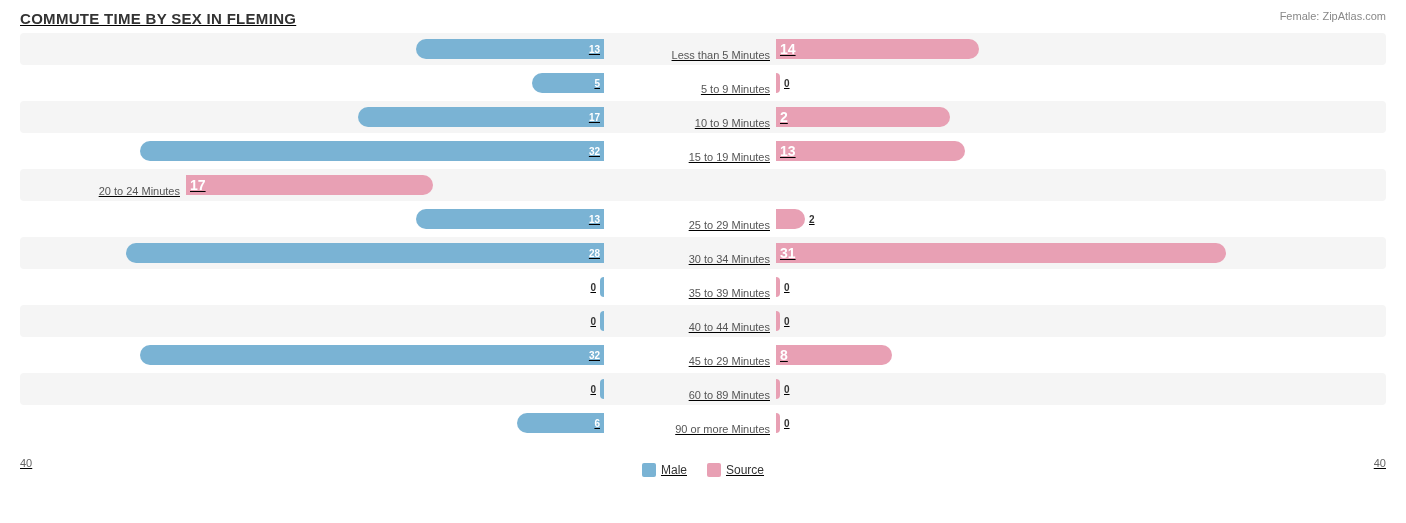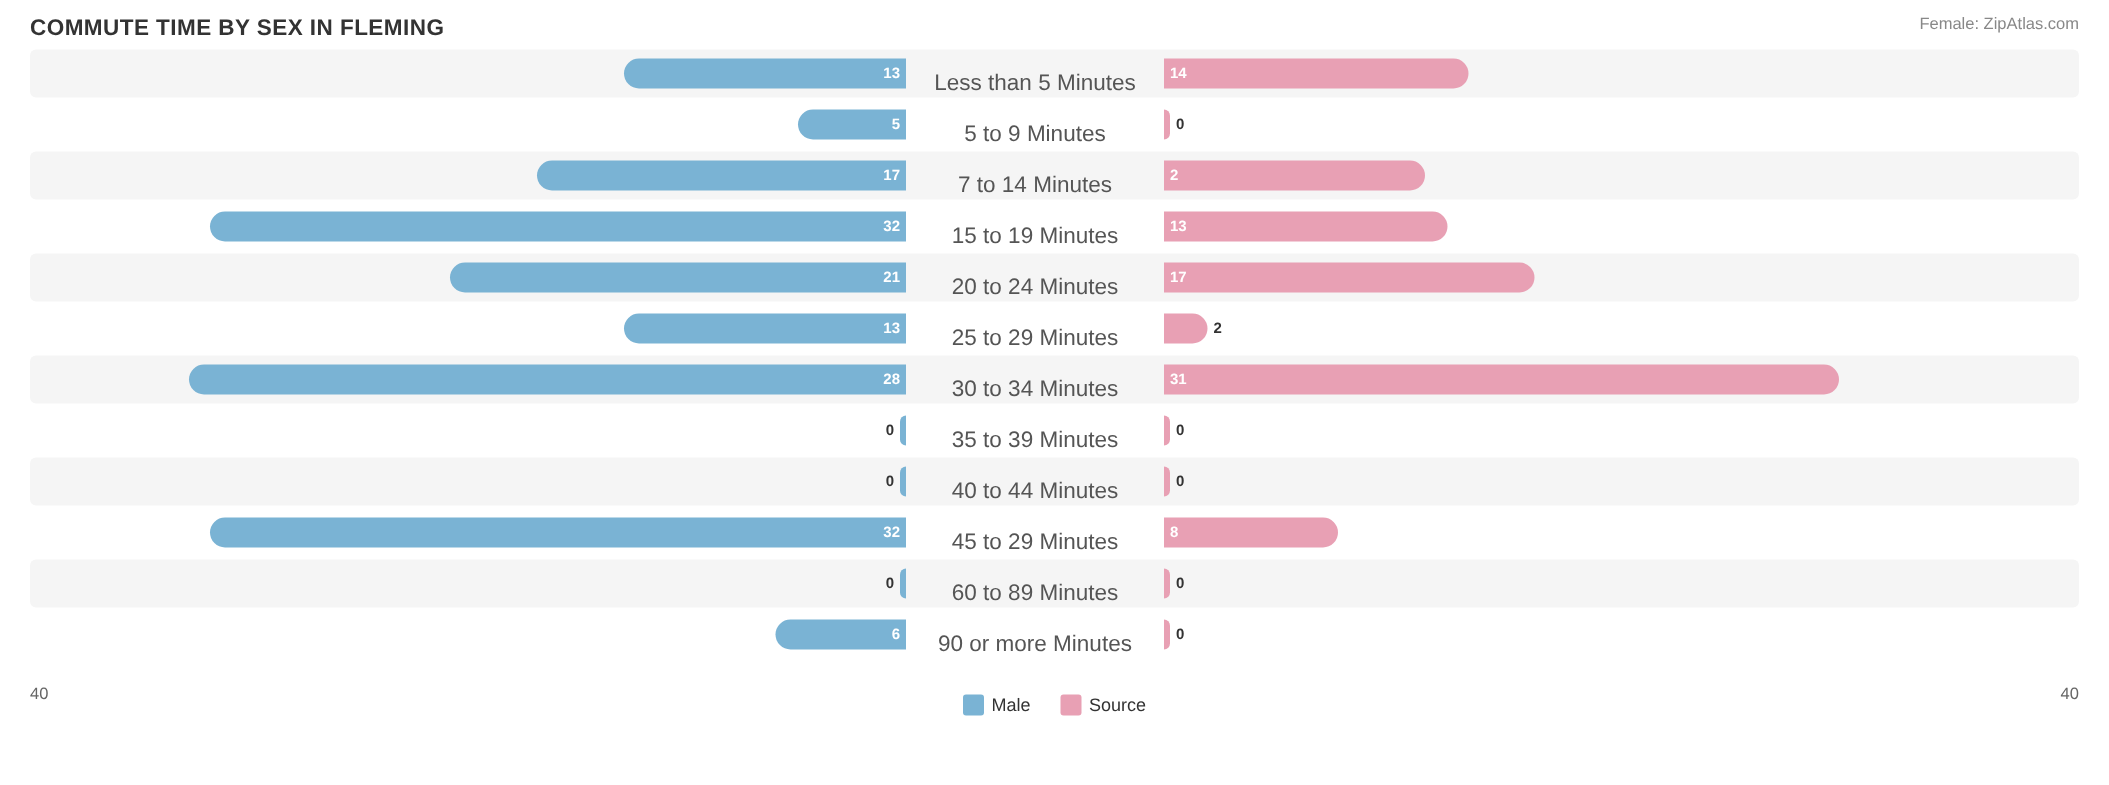--- a/index.html
+++ b/index.html
@@ -10,20 +10,21 @@
       height: 523px;
       overflow: hidden;
       position: relative;
     }
     .chart-container {
       width: 1406px;
       height: 523px;
       background: #fff;
       position: relative;
       padding: 10px 20px 24px 20px;
+      text-decoration: underline;
     }
     .title {
       font-size: 15px;
       font-weight: bold;
       color: #333;
       margin-bottom: 6px;
       text-transform: uppercase;
       letter-spacing: 0.3px;
     }
     .source {
@@ -62,22 +63,22 @@
     }
     .right-section {
       width: 620px;
       display: flex;
       align-items: center;
       padding-left: 6px;
       position: relative;
     }
     .label-center {
       width: 160px;
-      text-align: center;
-      font-size: 15px;
+      text-align: right;
+      font-size: 11px;
       color: #555;
       flex-shrink: 0;
       z-index: 2;
       margin-top: 12px;
     }
     .bar-male {
       height: 20px;
       background: #7ab3d4;
       border-radius: 10px 0 0 10px;
       display: flex;
@@ -110,21 +111,21 @@
       margin-left: 4px;
       white-space: nowrap;
     }
     .value-inside-male {
       color: #fff;
       font-size: 10px;
       font-weight: bold;
     }
     .value-inside-female {
       color: #fff;
-      font-size: 10px;
+      font-size: 14px;
       font-weight: bold;
     }
     .legend {
       display: flex;
       justify-content: center;
       align-items: center;
       gap: 20px;
       margin-top: 6px;
     }
     .legend-item {
@@ -187,21 +188,21 @@
       <span class="bar-label-female-outside">0</span>
     </div>
   </div>
       <div class="row">
     <div class="left-section" style="width:590px;">
 
       <div class="bar-male" style="width:246.5px;">
         <span class="value-inside-male">17</span>
       </div>
     </div>
-    <div class="label-center">7 to 14 Minutes</div>
+    <div class="label-center">10 to 9 Minutes</div>
     <div class="right-section" style="width:590px;">
       <div class="bar-female" style="width:174px;">
         <span class="value-inside-female">2</span>
       </div>
 
     </div>
   </div>
       <div class="row">
     <div class="left-section" style="width:590px;">
 
@@ -211,26 +212,20 @@
     </div>
     <div class="label-center">15 to 19 Minutes</div>
     <div class="right-section" style="width:590px;">
       <div class="bar-female" style="width:188.5px;">
         <span class="value-inside-female">13</span>
       </div>
 
     </div>
   </div>
       <div class="row">
-    <div class="left-section" style="width:590px;">
-
-      <div class="bar-male" style="width:304.5px;">
-        <span class="value-inside-male">21</span>
-      </div>
-    </div>
     <div class="label-center">20 to 24 Minutes</div>
     <div class="right-section" style="width:590px;">
       <div class="bar-female" style="width:246.5px;">
         <span class="value-inside-female">17</span>
       </div>
 
     </div>
   </div>
       <div class="row">
     <div class="left-section" style="width:590px;">

